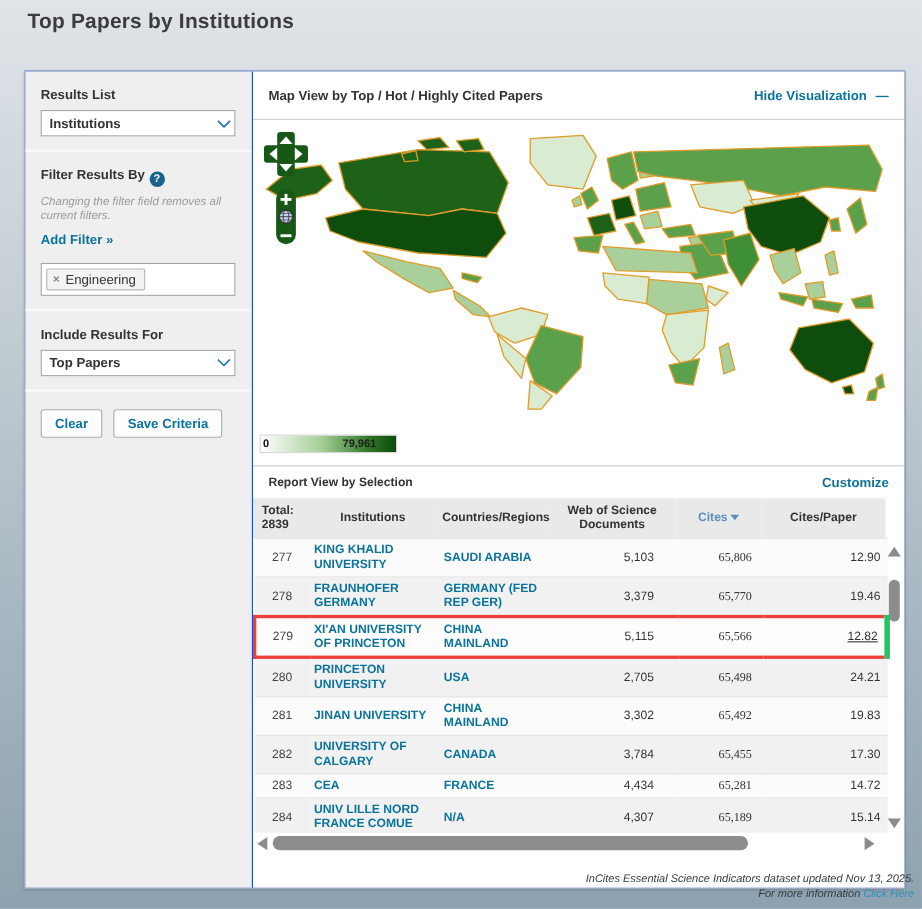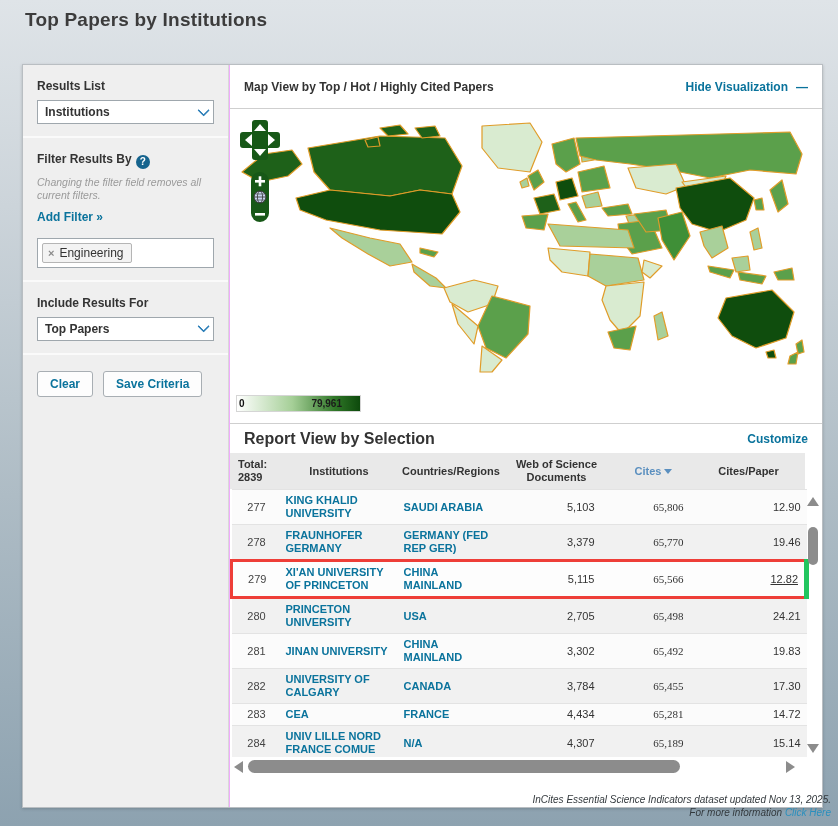--- a/index.html
+++ b/index.html
@@ -2,21 +2,21 @@
 <html><head>
 <meta charset="utf-8">
 <style>
   * { margin:0; padding:0; box-sizing:border-box; }
   html,body { width:838px; height:826px; overflow:hidden;
     font-family:"Liberation Sans", sans-serif;
     background:linear-gradient(180deg,#dfe4e8 0%,#ccd4da 25%,#aebcc5 60%,#8da2b0 100%); }
 
   .page-title { position:absolute; left:25px; top:9px; font-size:19px; font-weight:bold; color:#3c3c3c; letter-spacing:.2px; }
 
-  .panel { position:absolute; left:22px; top:64px; width:801px; height:744px; background:#f0abfc; border:1px solid #b9bec2; box-shadow:0 1px 3px rgba(0,0,0,.18); }
+  .panel { position:absolute; left:22px; top:64px; width:801px; height:744px; background:#1d4ed8; border:1px solid #b9bec2; box-shadow:0 1px 3px rgba(0,0,0,.18); }
 
   
   .sidebar { position:absolute; left:0; top:0; width:206px; height:100%; background:#efefef; border-right:1px solid #d9d9d9; }
   .side-sec { padding:14px 14px 12px 14px; border-bottom:2px solid #fafafa; }
   .side-label { font-size:12px; font-weight:bold; color:#333; margin-bottom:7px; }
   .selectbox { height:24px; background:#fff; border:1px solid #9fa7ad; display:flex; align-items:center; justify-content:space-between; padding:0 7px; font-size:12px; font-weight:bold; color:#333; cursor:pointer; }
   .chev { width:9px; height:9px; border-right:2px solid #2d7fb8; border-bottom:2px solid #2d7fb8; transform:rotate(45deg) translateY(-3px); border-radius:1px; }
   .help-badge { display:inline-flex; width:14px; height:14px; border-radius:50%; background:#16648e; color:#fff; font-size:10px; font-weight:bold; align-items:center; justify-content:center; vertical-align:-2px; margin-left:4px; cursor:pointer; }
   .side-note { font-size:10.5px; font-style:italic; color:#9a9a9a; line-height:13px; margin:2px 0 8px; }
   .add-filter { font-size:12px; font-weight:bold; color:#0a739c; margin-bottom:14px; cursor:pointer; }
@@ -35,21 +35,21 @@
   .map-svg { position:absolute; left:0; top:6px; }
   .pan-ctl { position:absolute; left:10px; top:10px; cursor:pointer; }
   .zoom-pill { position:absolute; left:20px; top:62px; cursor:pointer; }
 
   .legend-row { position:relative; height:34px; padding:6px 0 0 6px; }
   .legend-bar { position:relative; width:125px; height:17px; background:linear-gradient(90deg,#ffffff 0%,#a5cf97 45%,#2f7627 80%,#0d4a0c 100%); border:1px solid #d5d5d5; }
   .legend-min { position:absolute; left:2px; top:2px; font-size:10px; font-weight:bold; color:#111; }
   .legend-max { position:absolute; right:18px; top:2px; font-size:10px; font-weight:bold; color:#1b1b1b; }
 
   .report-header { height:30px; display:flex; align-items:center; justify-content:space-between; padding:0 14px; border-top:1px solid #cfcfcf; }
-  .report-title { font-size:16px; font-weight:bold; color:#333; }
+  .report-title { font-size:11px; font-weight:bold; color:#333; }
   .customize { font-size:12px; font-weight:bold; color:#0a739c; cursor:pointer; }
 
   table.report { border-collapse:collapse; table-layout:fixed; width:575px; }
   col.c-rank{width:50px} col.c-inst{width:118px} col.c-country{width:100px}
   col.c-docs{width:117px} col.c-cites{width:77px} col.c-cpp{width:113px}
   thead th { background:#e9e9e9; font-size:11px; font-weight:bold; color:#333; padding:5px 4px; height:36px; vertical-align:middle; text-align:center; line-height:13px; }
   thead th.total-th { text-align:left; padding-left:8px; }
   thead th.cites-th { color:#5a8fbf; cursor:pointer; }
   .sort-arrow { display:inline-block; width:0; height:0; border-left:4px solid transparent; border-right:4px solid transparent; border-top:5px solid #5a8fbf; margin-left:3px; vertical-align:1px; }
 

